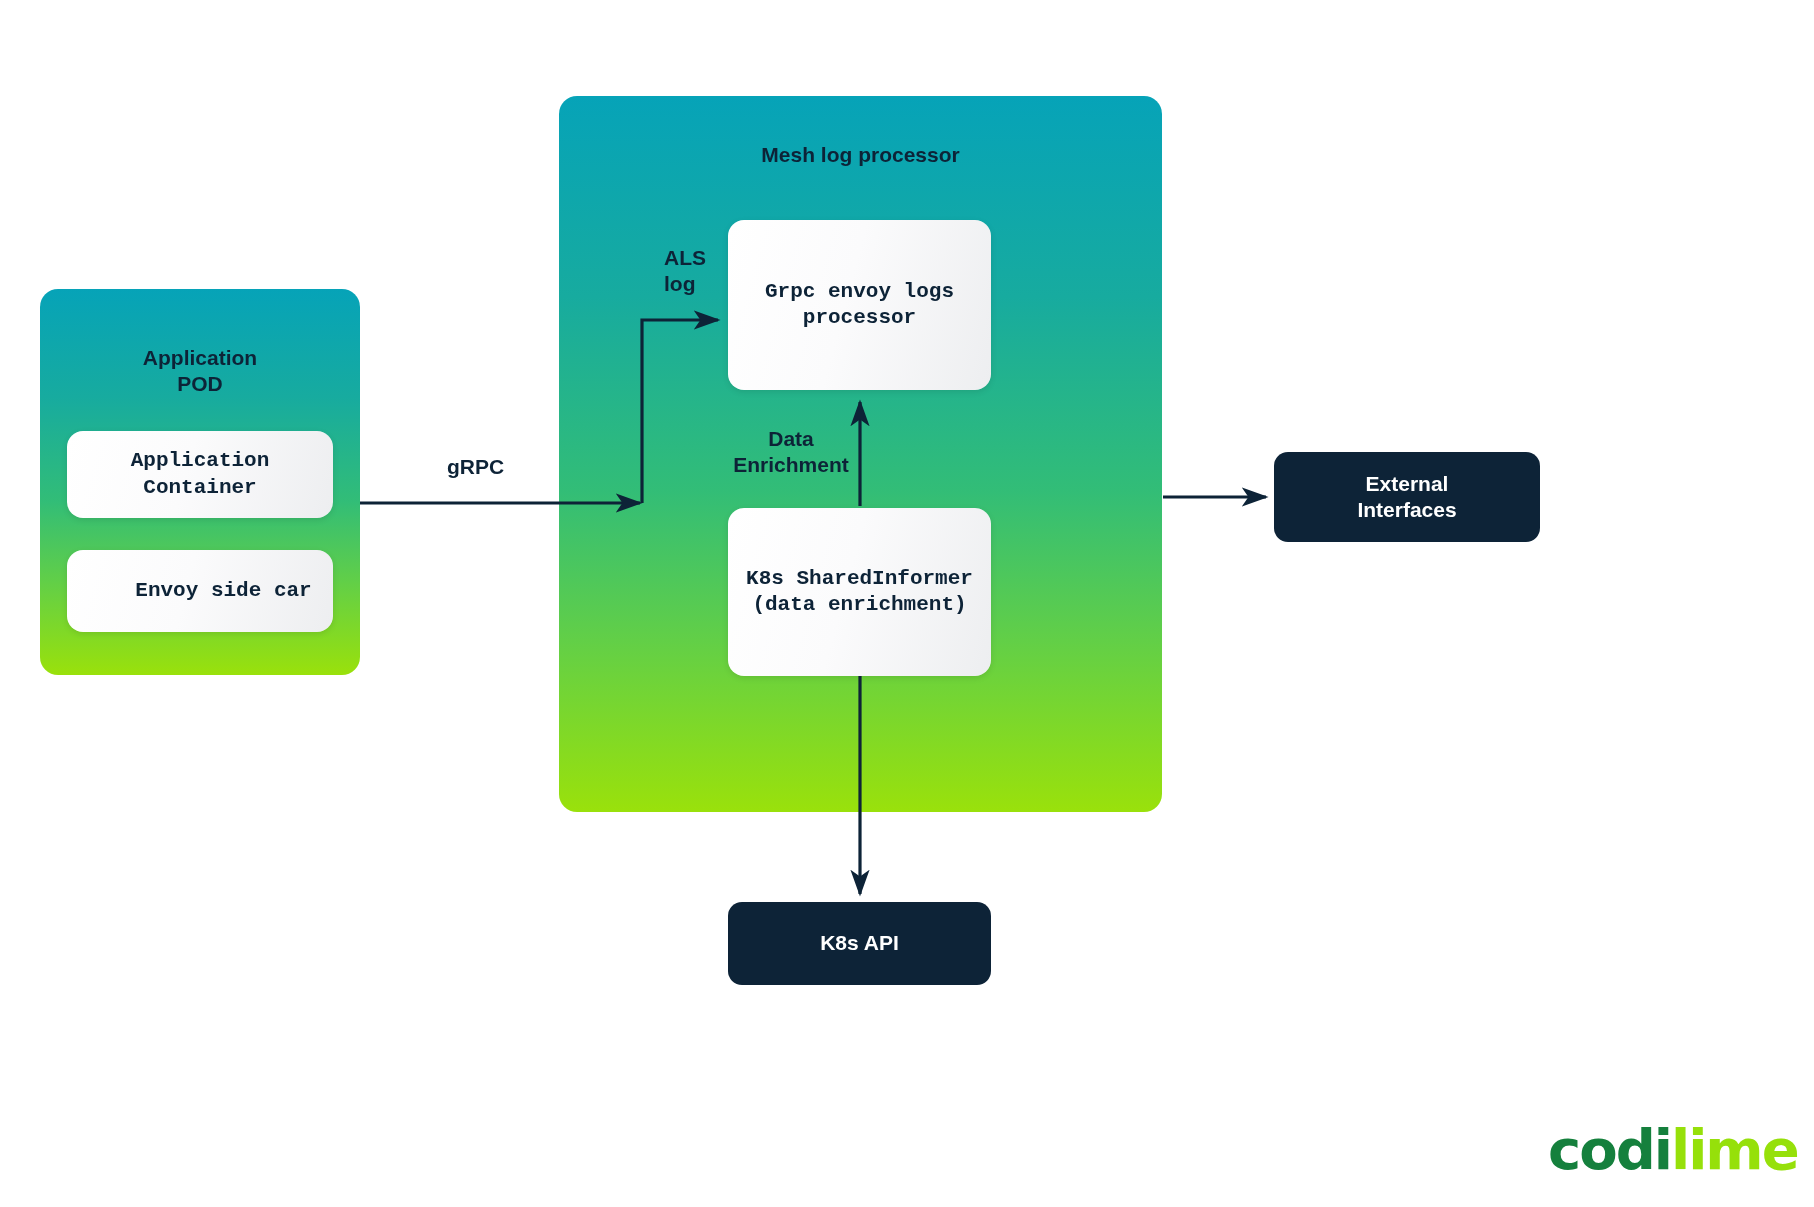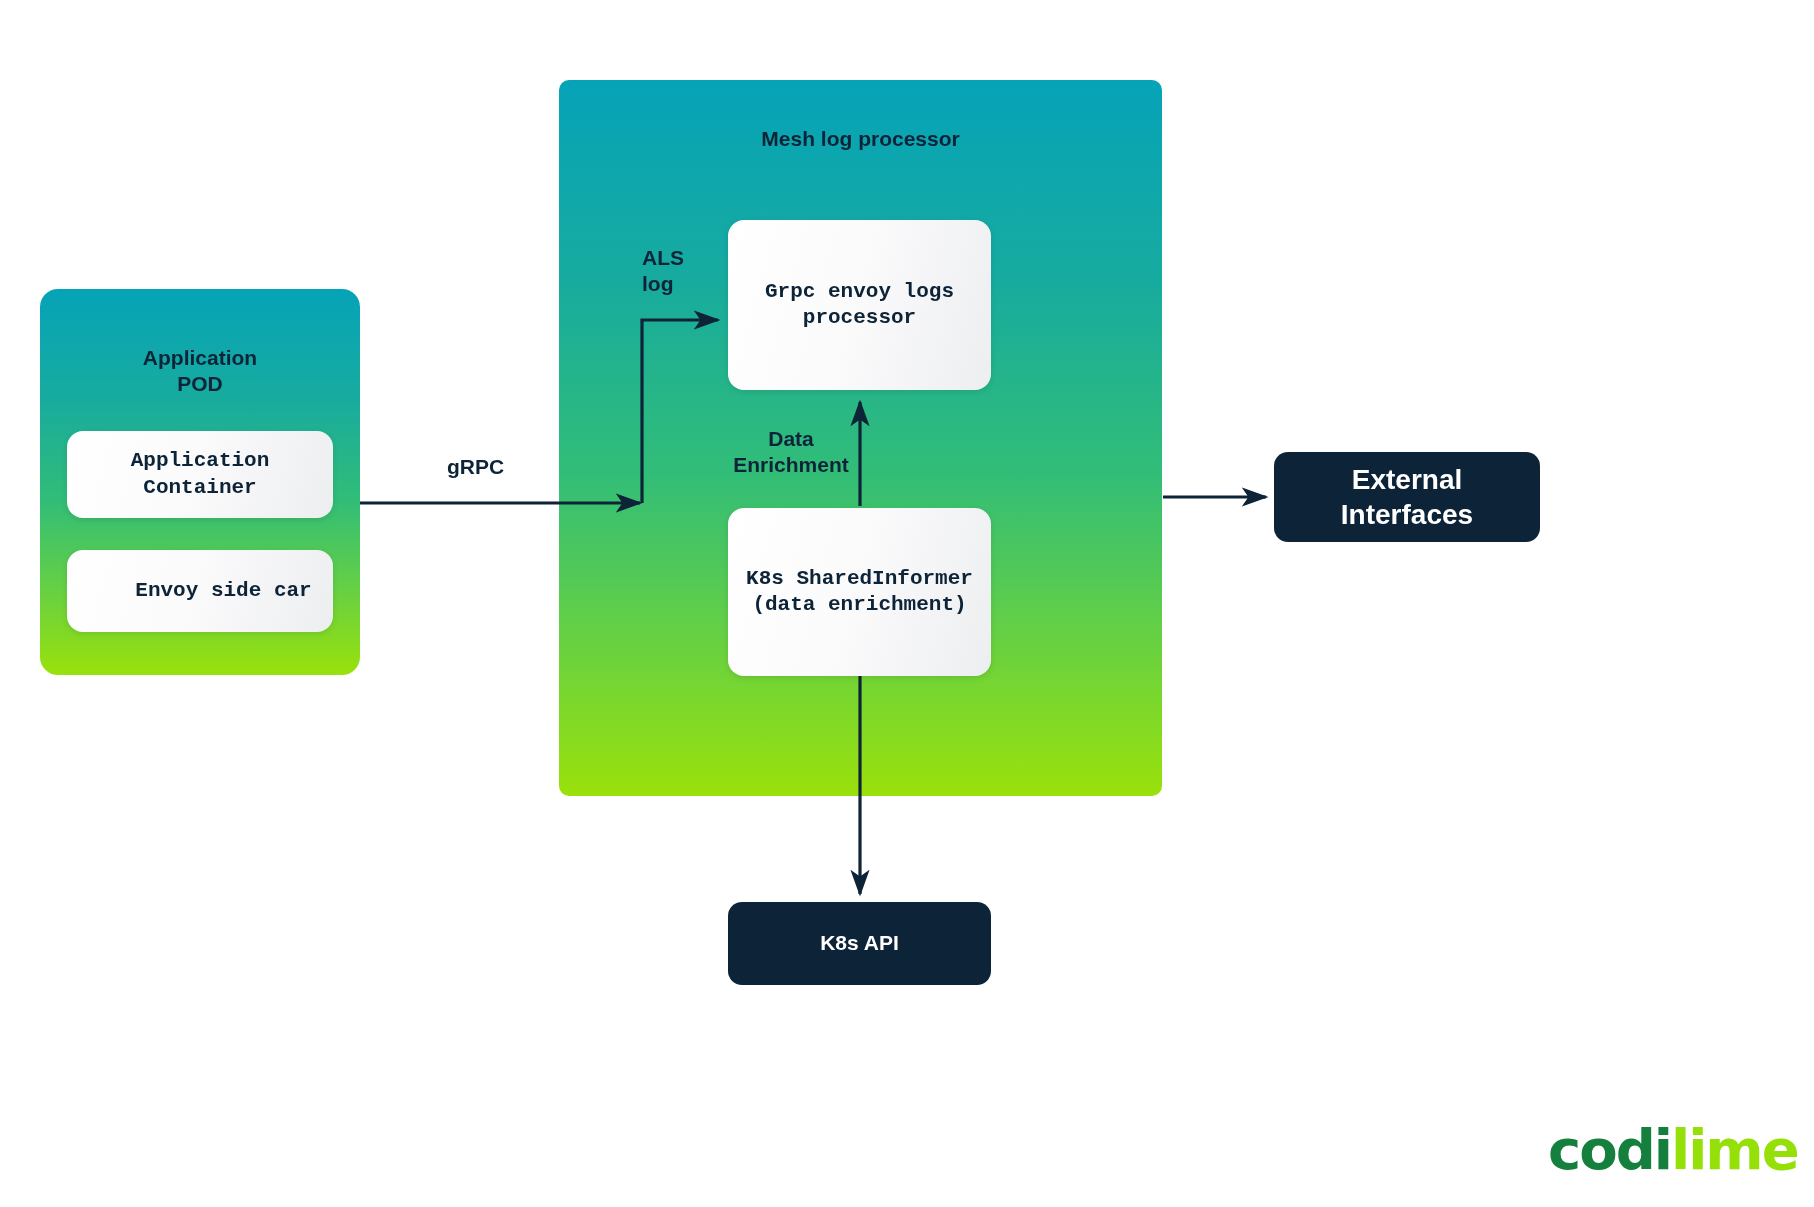--- a/index.html
+++ b/index.html
@@ -58,39 +58,39 @@
     border-radius: 14px;
     color: #ffffff;
   }
 
   
   #pod-group      { left: 40px;  top: 289px;  width: 320px;  height: 386px; }
   #pod-title      { top: 56px;   font-size: 21px; }
   #app-container  { left: 67px;  top: 431px;  width: 266px;  height: 87px;  font-size: 21px; }
   #envoy-sidecar  { left: 67px;  top: 550px;  width: 266px;  height: 82px;  font-size: 21px; }
 
-  #mesh-group     { left: 559px; top: 80px;   width: 603px;  height: 716px; border-radius: 10px; }
+  #mesh-group     { left: 559px; top: 96px;   width: 603px;  height: 716px; }
   #mesh-title     { top: 46px;   font-size: 21px; }
   #grpc-proc      { left: 728px; top: 220px;  width: 263px;  height: 170px; font-size: 21px; }
   #sharedinformer { left: 728px; top: 508px;  width: 263px;  height: 168px; font-size: 21px; }
 
-  #external-if    { left: 1274px; top: 452px; width: 266px;  height: 90px;  font-size: 28px; }
+  #external-if    { left: 1274px; top: 452px; width: 266px;  height: 90px;  font-size: 21px; }
   #k8s-api        { left: 728px;  top: 902px; width: 263px;  height: 83px;  font-size: 21px; }
 
   
   .edge-label {
     position: absolute;
     font-weight: bold;
     color: #0d2337;
     font-size: 21px;
     line-height: 1.22;
     white-space: pre-line;
   }
   #label-grpc        { left: 447px; top: 454px; }
-  #label-als         { left: 642px; top: 245px; }
+  #label-als         { left: 664px; top: 245px; }
   #label-enrichment  { left: 723px; top: 426px; text-align: center; width: 120px; margin-left: 8px; }
 
   
   #edges {
     position: absolute;
     left: 0; top: 0;
     width: 1814px; height: 1207px;
     pointer-events: none;
   }
 

